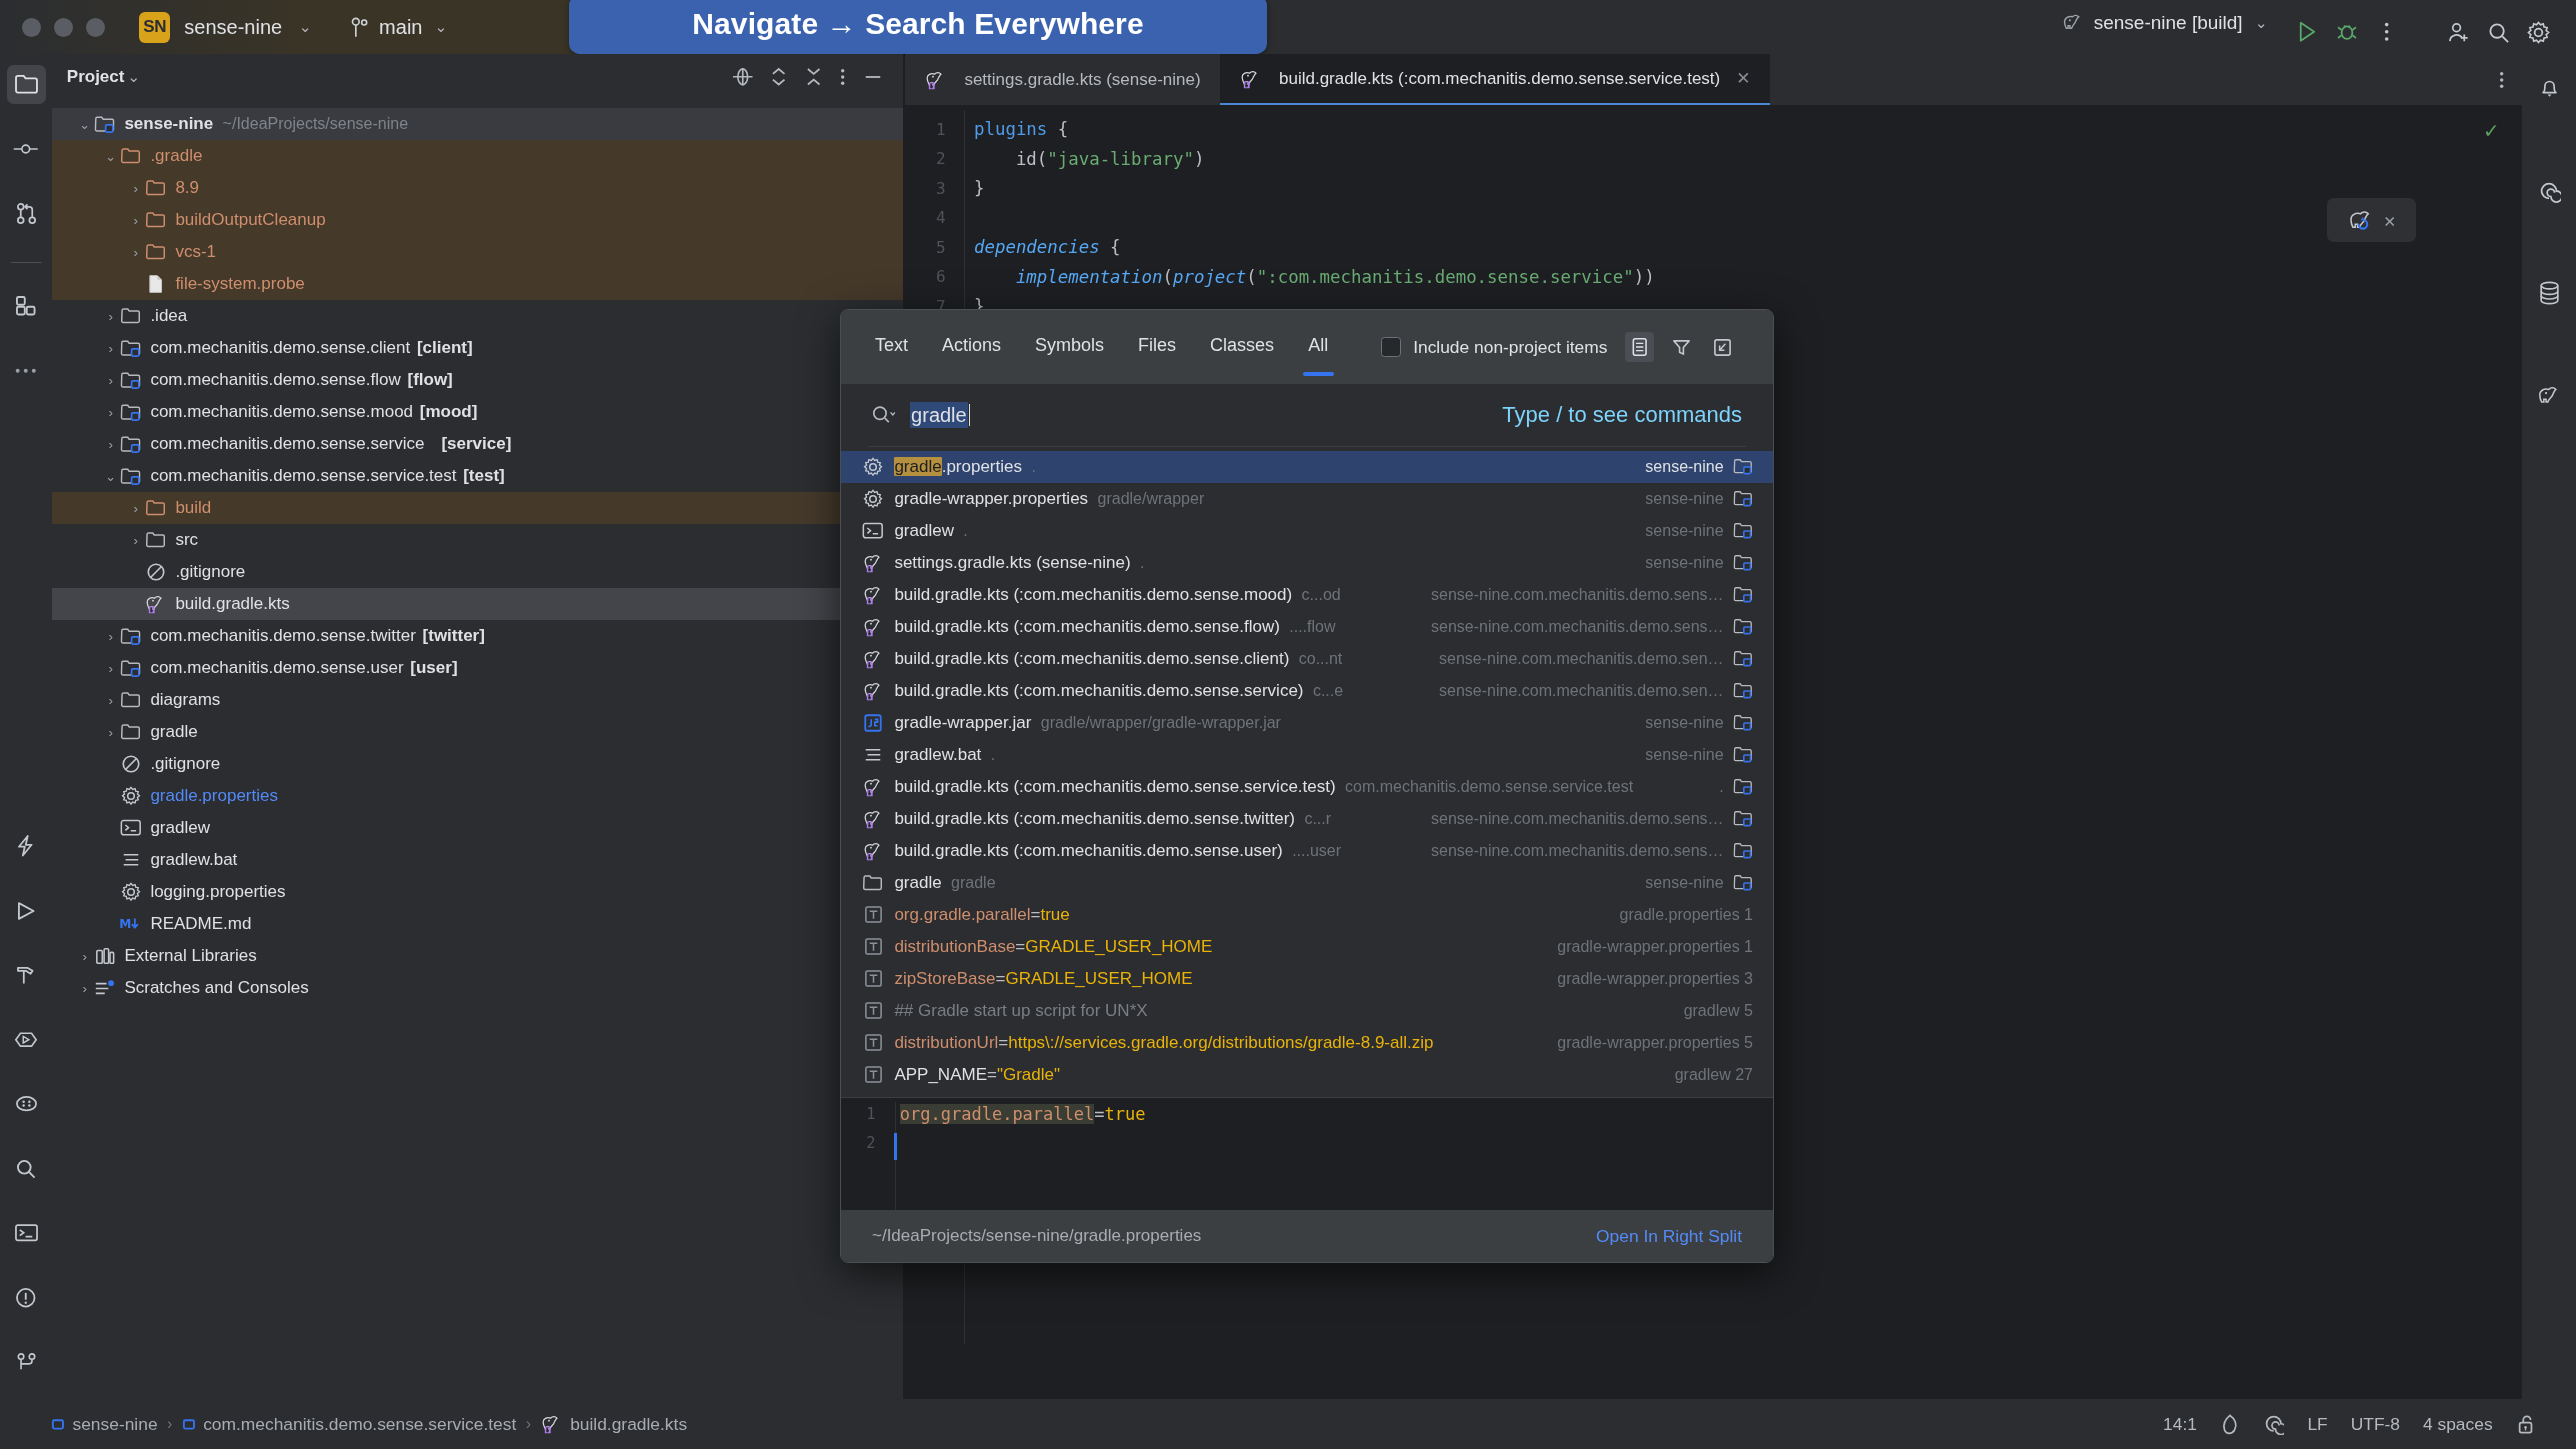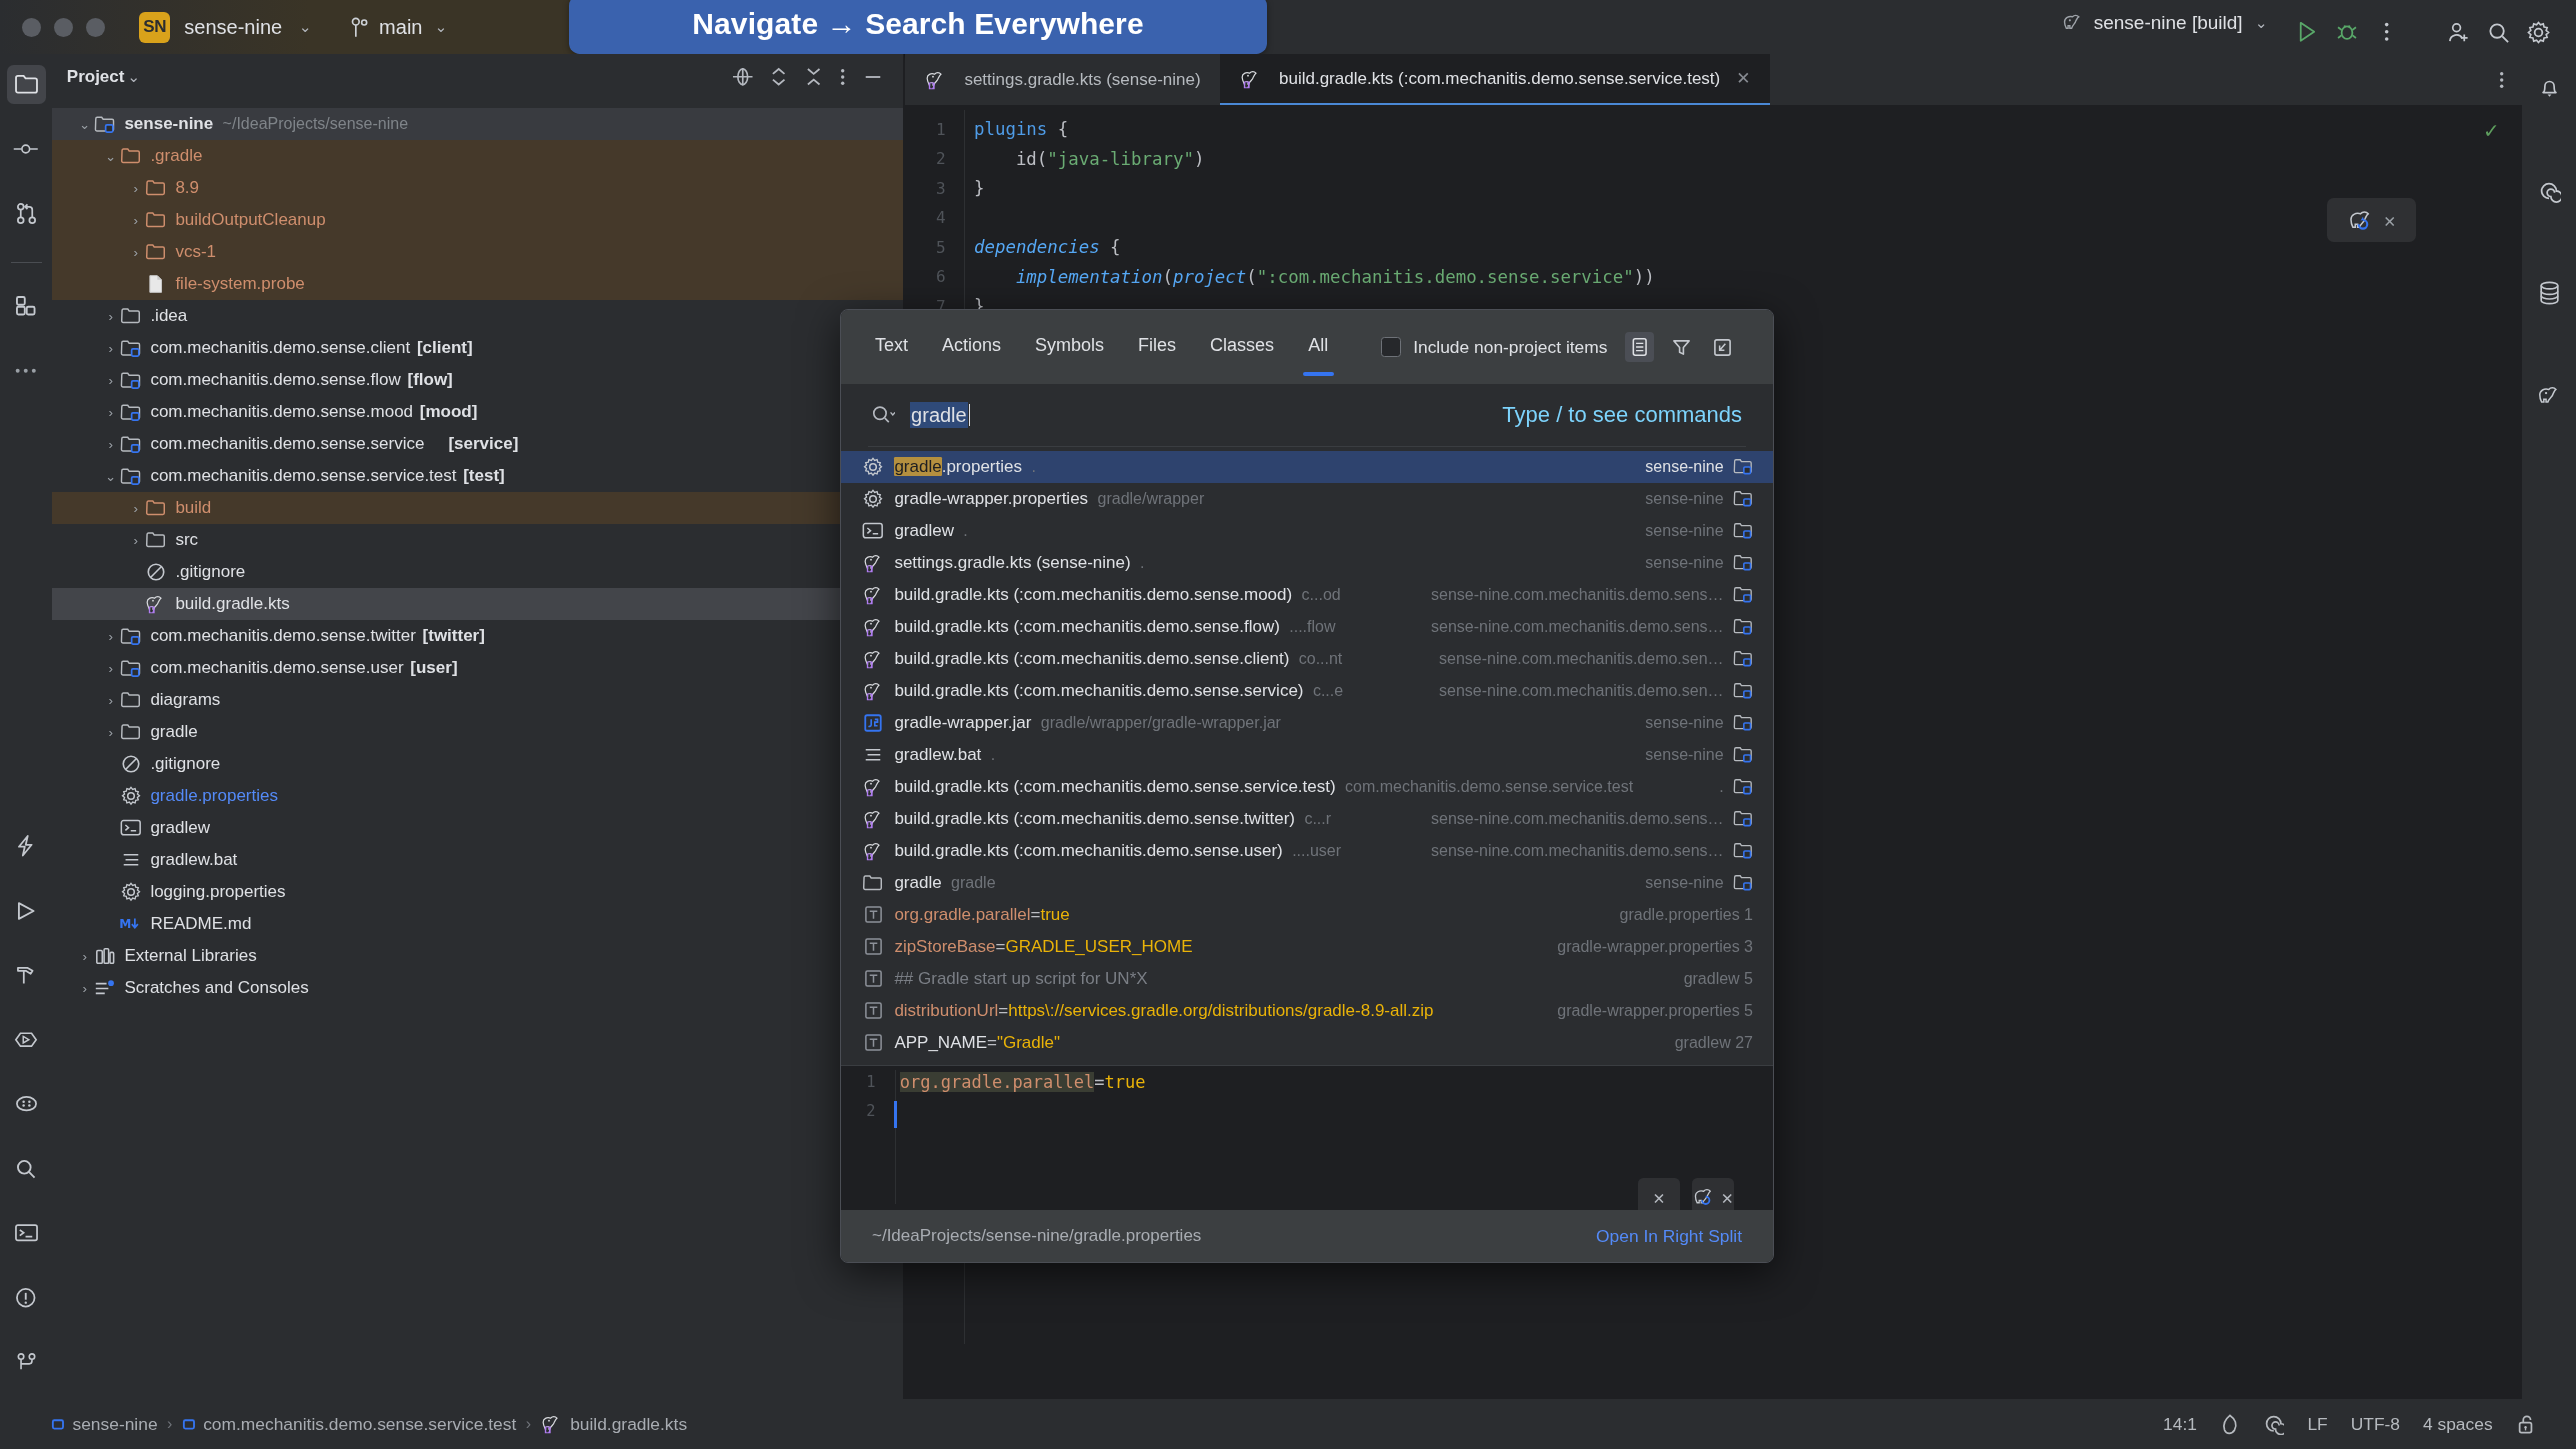--- a/index.html
+++ b/index.html
@@ -550,21 +550,21 @@
         </div>
         <div class="row" style="padding-left: 50px;">
           <span class="arrow">›</span>
           <span class="ic">
             <svg width="21.5" height="19" viewBox="0 0 24 21">
               <path d="M2 4 a1.6 1.6 0 0 1 1.6 -1.6 h5 l1.6 2.2 h10 a1.6 1.6 0 0 1 1.6 1.6 v10 a1.6 1.6 0 0 1 -1.6 1.6 h-17 a1.6 1.6 0 0 1 -1.6 -1.6Z" fill="none" stroke="#b6babf" stroke-width="1.6"></path>
               <rect x="13" y="11" width="8" height="8" rx="1.4" fill="#2b2d30" stroke="#3574f0" stroke-width="1.9"></rect>
             </svg>
           </span>
           <span>com.mechanitis.demo.sense.service</span>
-          <span class="mod-tag" style="margin-left: 24px;">[service]</span>
+          <span class="mod-tag" style="margin-left: 17px;">[service]</span>
         </div>
         <div class="row" style="padding-left: 50px;">
           <span class="arrow">⌄</span>
           <span class="ic">
             <svg width="21.5" height="19" viewBox="0 0 24 21">
               <path d="M2 4 a1.6 1.6 0 0 1 1.6 -1.6 h5 l1.6 2.2 h10 a1.6 1.6 0 0 1 1.6 1.6 v10 a1.6 1.6 0 0 1 -1.6 1.6 h-17 a1.6 1.6 0 0 1 -1.6 -1.6Z" fill="none" stroke="#b6babf" stroke-width="1.6"></path>
               <rect x="13" y="11" width="8" height="8" rx="1.4" fill="#2b2d30" stroke="#3574f0" stroke-width="1.9"></rect>
             </svg>
           </span>
           <span>com.mechanitis.demo.sense.service.test</span>
@@ -1151,20 +1151,32 @@
             <span>gradle.properties 1</span>
           </span>
         </div>
         <div class="ritem">
           <span class="ric">
             <svg width="19" height="19" viewBox="0 0 20 20">
               <rect x="2" y="2" width="16" height="16" rx="1.6" fill="none" stroke="#8d9199" stroke-width="1.6"></rect>
               <path d="M6 6.5 h8 M10 6.5 v8" stroke="#8d9199" stroke-width="1.6"></path>
             </svg>
           </span>
+          <span class="rmain"><span class="txt-prop-key">distributionBase</span><span style="color: rgb(188, 190, 196);">=</span><span class="txt-prop-val">GRADLE_USER_HOME</span></span>
+          <span class="rright">
+            <span>gradle-wrapper.properties 1</span>
+          </span>
+        </div>
+        <div class="ritem">
+          <span class="ric">
+            <svg width="19" height="19" viewBox="0 0 20 20">
+              <rect x="2" y="2" width="16" height="16" rx="1.6" fill="none" stroke="#8d9199" stroke-width="1.6"></rect>
+              <path d="M6 6.5 h8 M10 6.5 v8" stroke="#8d9199" stroke-width="1.6"></path>
+            </svg>
+          </span>
           <span class="rmain"><span class="txt-prop-key">zipStoreBase</span><span style="color: rgb(188, 190, 196);">=</span><span class="txt-prop-val">GRADLE_USER_HOME</span></span>
           <span class="rright">
             <span>gradle-wrapper.properties 3</span>
           </span>
         </div>
         <div class="ritem">
           <span class="ric">
             <svg width="19" height="19" viewBox="0 0 20 20">
               <rect x="2" y="2" width="16" height="16" rx="1.6" fill="none" stroke="#8d9199" stroke-width="1.6"></rect>
               <path d="M6 6.5 h8 M10 6.5 v8" stroke="#8d9199" stroke-width="1.6"></path>

